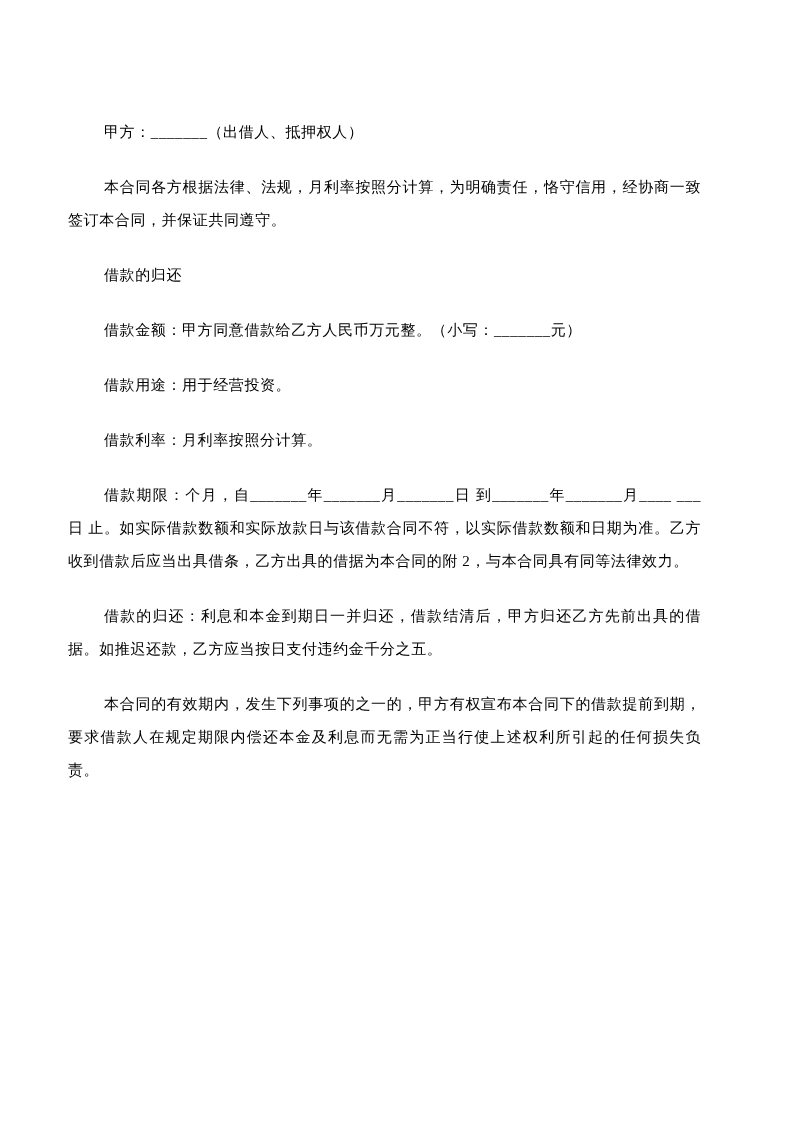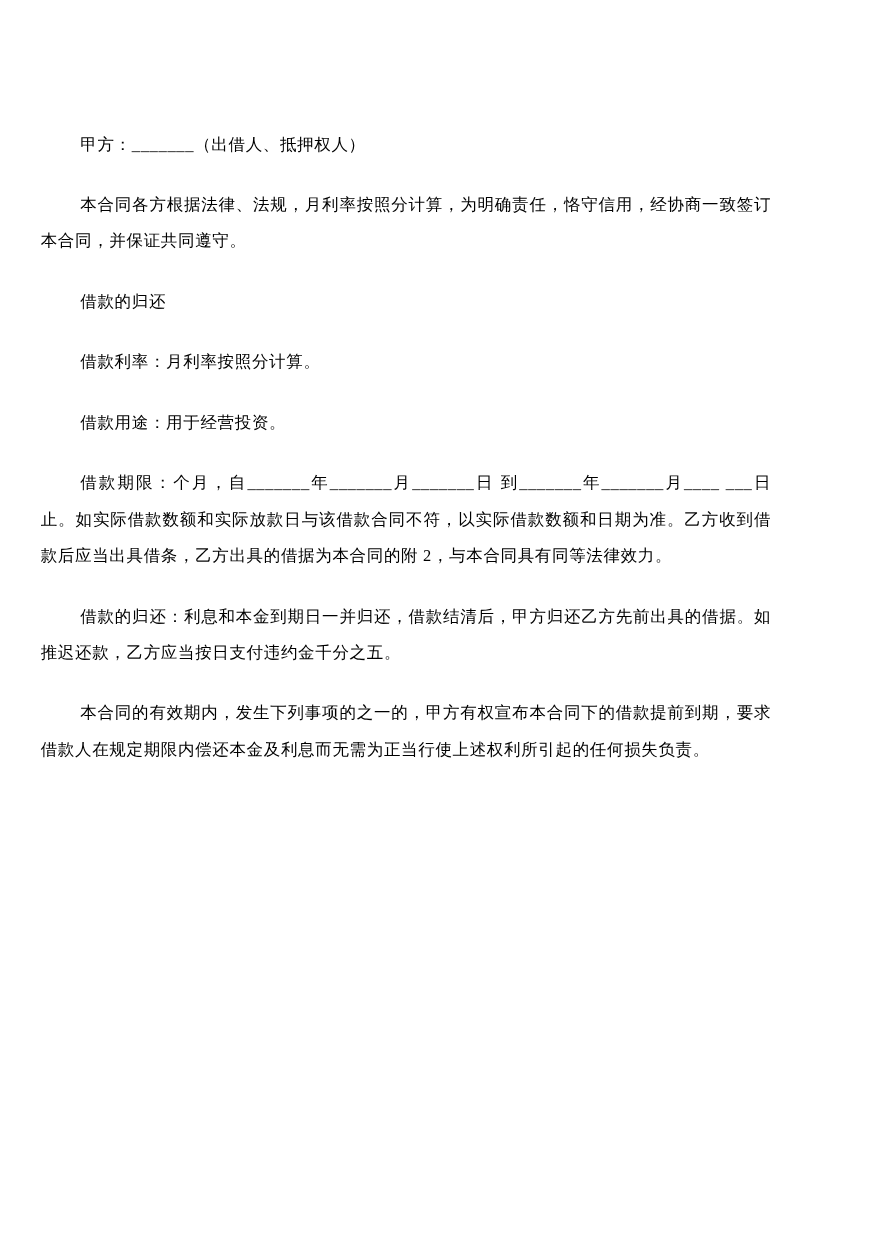--- a/index.html
+++ b/index.html
@@ -11,40 +11,41 @@
     width: 793px;
     height: 1122px;
     font-family: "Liberation Serif", "DejaVu Serif", serif;
     color: #000000;
   }
   .page {
     box-sizing: border-box;
     width: 793px;
     height: 1122px;
     background: #ffffff;
-    padding: 116px 92px 40px 37px;
+    padding: 116px 92px 40px 68px;
     overflow: hidden;
   }
   .para {
     margin: 0 0 22px 0;
     font-size: 15px;
     line-height: 33px;
     text-indent: 2.4em;
     text-align: justify;
     letter-spacing: 0.6px;
     word-break: break-all;
   }
 </style>
 </head>
 <body>
 
 <div class="page">
   <div>
     <p class="para">甲方：_______（出借人、抵押权人）</p>
     <p class="para">本合同各方根据法律、法规，月利率按照分计算，为明确责任，恪守信用，经协商一致签订本合同，并保证共同遵守。</p>
     <p class="para">借款的归还</p>
+    <p class="para">借款金额：甲方同意借款给乙方人民币万元整。（小写：_______元）</p>
+    <p class="para">借款用途：用于经营投资。</p>
     <p class="para">借款利率：月利率按照分计算。</p>
-    <p class="para">借款用途：用于经营投资。</p>
     <p class="para">借款期限：个月，自_______年_______月_______日 到_______年_______月____ ___日 止。如实际借款数额和实际放款日与该借款合同不符，以实际借款数额和日期为准。乙方收到借款后应当出具借条，乙方出具的借据为本合同的附 2，与本合同具有同等法律效力。</p>
     <p class="para">借款的归还：利息和本金到期日一并归还，借款结清后，甲方归还乙方先前出具的借据。如推迟还款，乙方应当按日支付违约金千分之五。</p>
     <p class="para">本合同的有效期内，发生下列事项的之一的，甲方有权宣布本合同下的借款提前到期，要求借款人在规定期限内偿还本金及利息而无需为正当行使上述权利所引起的任何损失负责。</p>
   </div>
 </div>
 
 </body></html>

